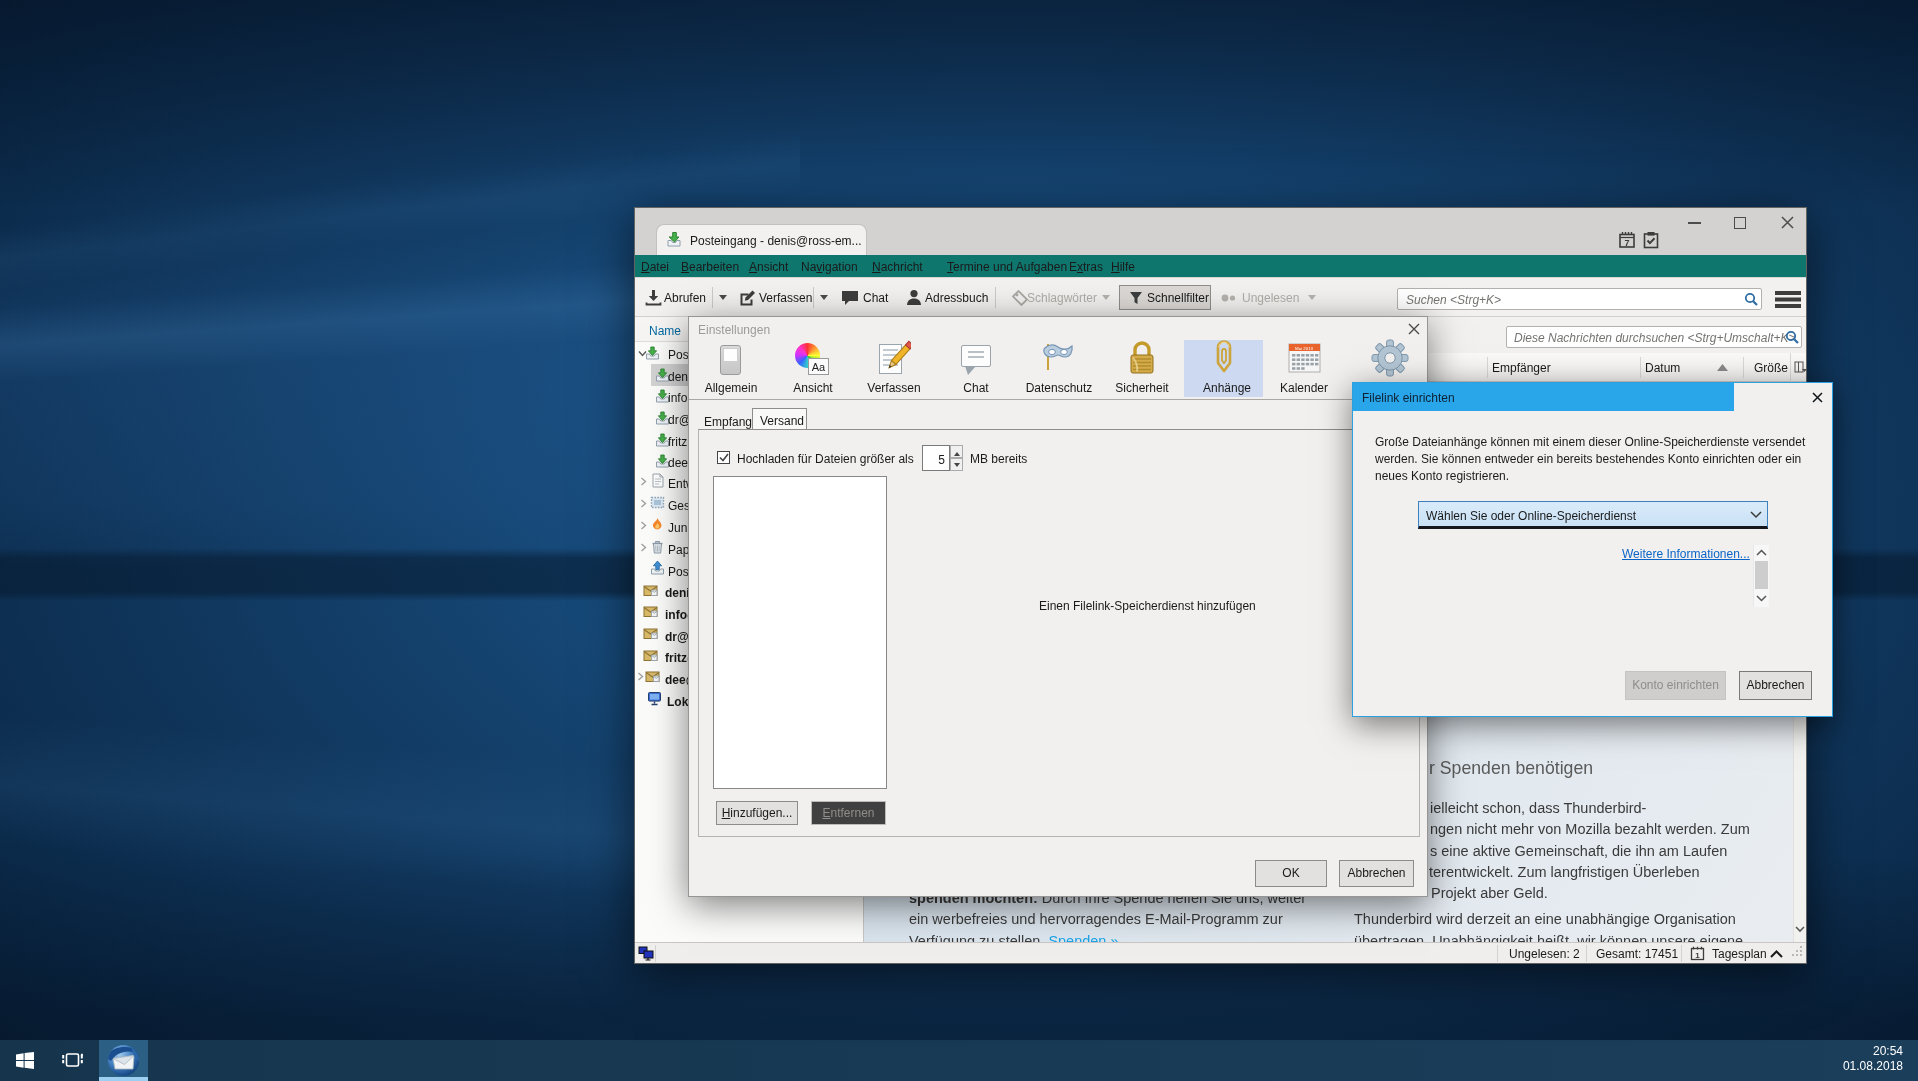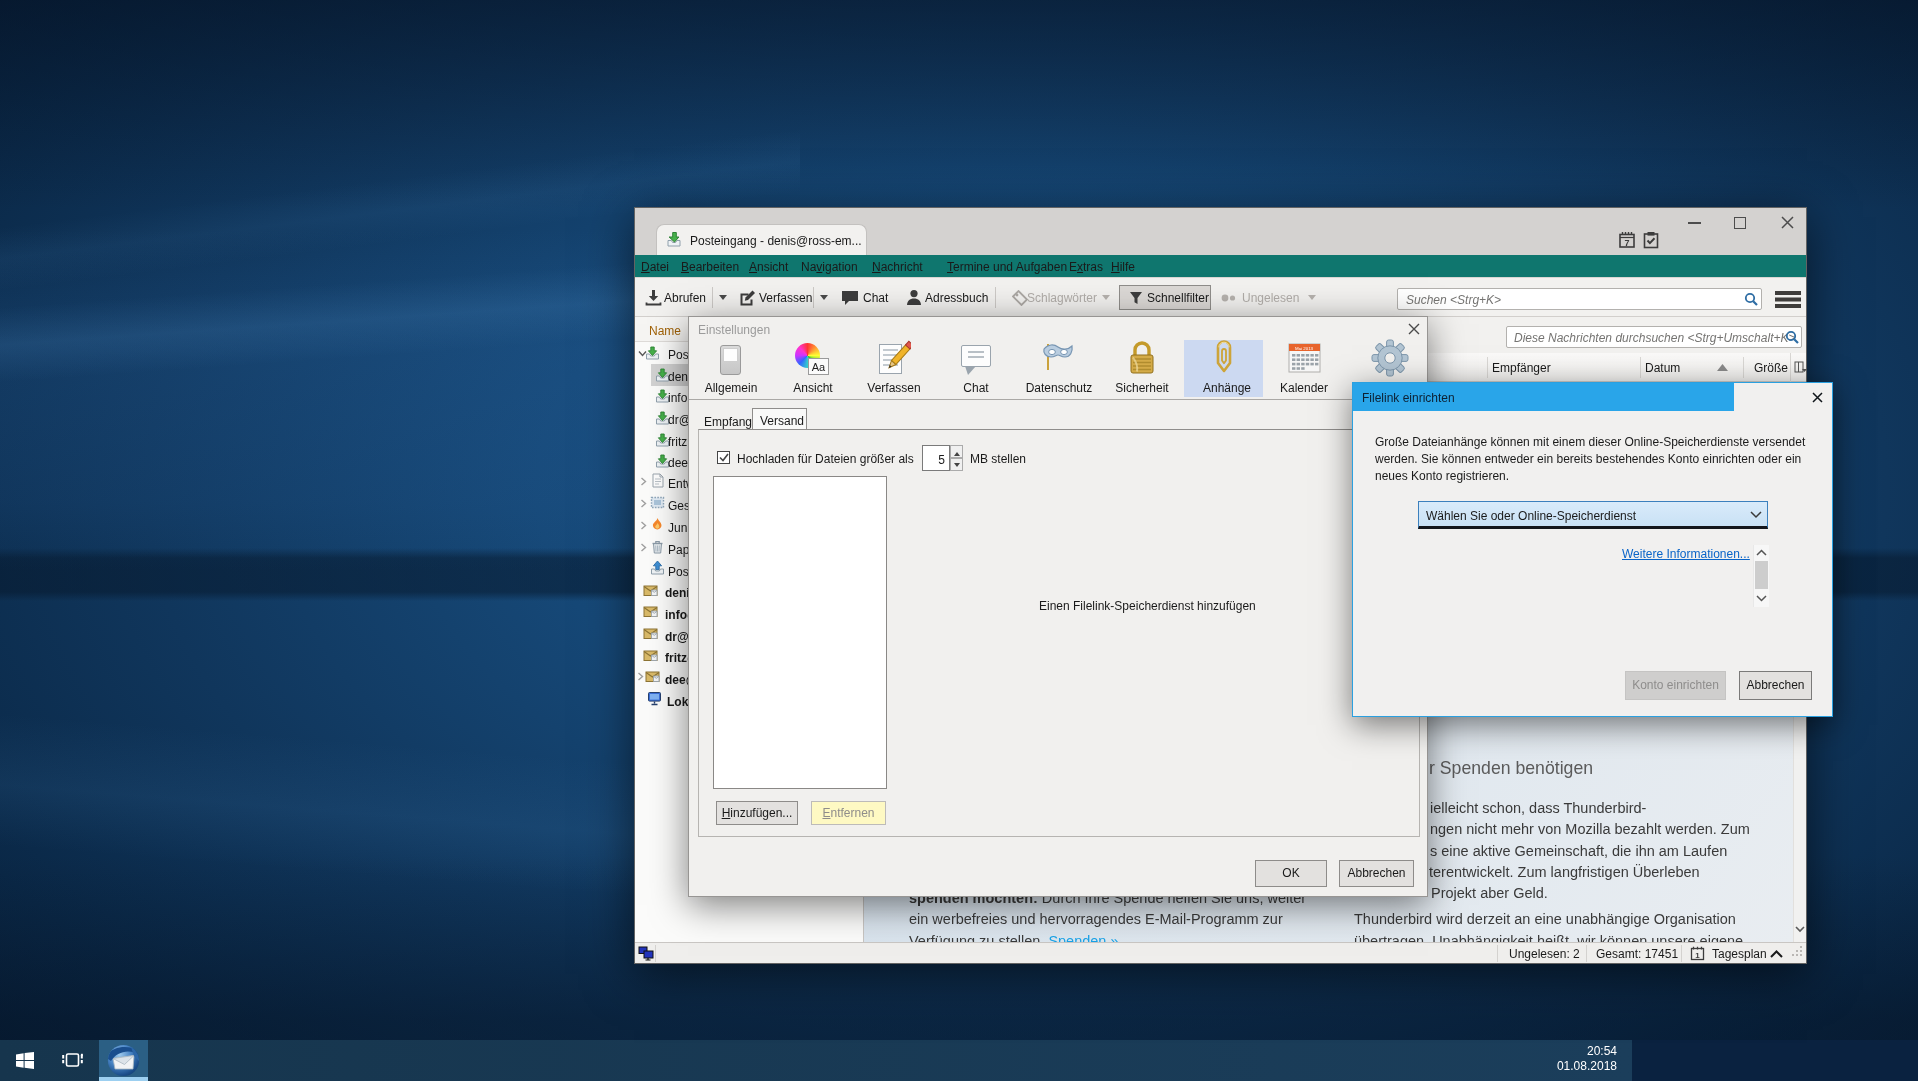--- a/index.html
+++ b/index.html
@@ -19,21 +19,21 @@
 linear-gradient(to bottom, rgba(4,14,30,.5) 0px, rgba(4,14,30,0) 210px),
 linear-gradient(to bottom, rgba(0,0,0,0) 548px, rgba(6,24,44,.55) 558px, rgba(6,24,44,.55) 592px, rgba(0,0,0,0) 601px),
 linear-gradient(to bottom, rgba(0,0,0,0) 855px, rgba(4,14,28,.4) 1020px),
 radial-gradient(1500px 900px at 53% 47%, #1a5386 0%, #164877 32%, #10365c 58%, #0a2847 80%, #071c35 100%)
 ;"></div>
 <div class="abs" style="left:0;top:230px;width:720px;height:340px;background:linear-gradient(to bottom, rgba(0,0,0,0), rgba(44,105,168,.20) 35%, rgba(38,95,155,.14) 80%, rgba(0,0,0,0));"></div>
 <div class="abs" style="left:0;top:110px;width:1000px;height:400px;background:linear-gradient(176deg, rgba(0,0,0,0) 42%, rgba(100,170,230,.13) 50%, rgba(0,0,0,0) 58%);"></div>
 <div class="abs" style="left:0;top:590px;width:900px;height:440px;background:linear-gradient(184.5deg, rgba(0,0,0,0) 38%, rgba(80,150,210,.10) 52%, rgba(0,0,0,0) 64%);"></div>
 <div class="abs" style="left:0;top:60px;width:800px;height:300px;background:linear-gradient(173deg, rgba(0,0,0,0) 42%, rgba(90,160,220,.07) 50%, rgba(0,0,0,0) 58%);"></div>
 
-<div class="abs" id="taskbar" style="left:0;top:1040px;width:1632px;height:41px;background:linear-gradient(90deg,#16354d,#1b3e5b)">
+<div class="abs" id="taskbar" style="left:0;top:1040px;width:1918px;height:41px;background:linear-gradient(90deg,#16354d,#1b3e5b)">
   <svg class="abs" style="left:16px;top:12px" width="18" height="17" viewBox="0 0 18 17">
       <path fill="#fff" d="M0 2.4 7.6 1.3V8H0zM8.6 1.1 18 0v8H8.6zM0 9h7.6v6.7L0 14.6zM8.6 9H18v8l-9.4-1.3z"></path>
     </svg>
   <svg class="abs" style="left:62px;top:11px" width="21" height="18" viewBox="0 0 21 18">
       <g stroke="#fff" fill="none" stroke-width="1.6">
         <rect x="4.5" y="3" width="12" height="12" rx="1.5"></rect>
         <path d="M1.2 4v3.4M1.2 8.9v3.4M19.8 4v3.4M19.8 8.9v3.4" stroke-width="2"></path>
       </g>
       <rect x="18.9" y="2.8" width="2" height="2" fill="#fff"></rect>
     </svg>
@@ -149,21 +149,21 @@
       <div class="abs t12" style="left:8px;top:4px;font-style:italic;color:#757472">Suchen &lt;Strg+K&gt;</div>
       <svg class="abs" style="left:346px;top:3px" width="15" height="15" viewBox="0 0 15 15">
           <circle cx="6" cy="6" r="4.2" fill="none" stroke="#2e6da4" stroke-width="1.8"></circle>
           <path d="M9.2 9.2 13 13" stroke="#2e6da4" stroke-width="2.2"></path>
         </svg>
     </div>
     <div class="abs" style="left:1140px;top:13px;width:26px;height:4px;background:#3f3d3b;box-shadow:0 6.5px 0 #3f3d3b, 0 13px 0 #3f3d3b"></div>
   </div>
   <div class="abs" id="folderpane" style="left:0;top:109px;width:229px;height:625px;background:#fbfbfa;border-right:1px solid #c8c5c2">
     <div class="abs" style="left:0;top:0;width:228px;height:25px;background:#f6f5f3;border-bottom:1px solid #dedbd8">
-        <div class="abs t12" style="left:14px;top:7px;color:#a16207">Name</div>
+        <div class="abs t12" style="left:14px;top:7px;color:#0369a1">Name</div>
       </div>
     <div id="frows">
       <svg class="abs" style="left:3px;top:32px" width="9" height="9" viewBox="0 0 9 9">
           <path d="M1 2.5l3.5 4 3.5-4" stroke="#5a5a5a" stroke-width="1.4" fill="none"></path>
         </svg>
       <svg class="abs icoin" style="left:10px;top:29px">
           <use href="#inbox"></use>
         </svg>
         <div class="abs t12" style="left:33px;top:31px">Posteingang</div>
       <div class="abs" style="left:16px;top:47px;width:213px;height:22px;background:#d2d2d2"></div>
@@ -491,27 +491,27 @@
       <path d="M1 4.5 4 7.5 9 1" stroke="#454545" stroke-width="1.6" fill="none"></path>
     </svg>
   <div class="abs t12" style="left:48px;top:135px">Hochladen für Dateien größer als</div>
   <div class="abs" style="left:233px;top:128px;width:28px;height:26px;background:#fff;border:1px solid #7a7a7a">
       <div class="abs t12" style="right:4px;top:7px">5</div>
     </div>
   <div class="abs" style="left:261px;top:128px;width:13px;height:13px;background:#f0f0f0;border:1px solid #ababab"></div>
   <div class="abs" style="left:264.5px;top:132px;border:3px solid transparent;border-bottom:4.5px solid #444"></div>
   <div class="abs" style="left:261px;top:141px;width:13px;height:13px;background:#f0f0f0;border:1px solid #ababab"></div>
   <div class="abs" style="left:264.5px;top:145.5px;border:3px solid transparent;border-top:4.5px solid #444"></div>
-  <div class="abs t12" style="left:281px;top:135px">MB stellen</div>
+  <div class="abs t12" style="left:281px;top:135px">MB bereits</div>
 
   <div class="abs" style="left:24px;top:159px;width:174px;height:313px;background:#fff;border:1px solid #8a8886"></div>
   <div class="abs t12" style="left:350px;top:282px">Einen Filelink-Speicherdienst hinzufügen</div>
 
   <div class="btn" style="left:27px;top:484px;width:82px;height:24px;line-height:22px"><u>H</u>inzufügen...</div>
-  <div class="btn" style="left:122px;top:484px;width:75px;height:24px;line-height:22px;color:#8f8d8b;border-color:#bdbbb9;background:#fef9c3"><u>E</u>ntfernen</div>
+  <div class="btn" style="left:122px;top:484px;width:75px;height:24px;line-height:22px;color:#8f8d8b;border-color:#bdbbb9;background:#404040"><u>E</u>ntfernen</div>
   <div class="btn" style="left:566px;top:543px;width:72px;height:27px;line-height:25px">OK</div>
   <div class="btn" style="left:650px;top:543px;width:75px;height:27px;line-height:25px">Abbrechen</div>
 </div>
 
 <div class="abs" id="filedlg" style="left:1352px;top:382px;width:481px;height:335px;background:#f1f0ef;border:1px solid #2aa0e0;box-shadow:0 8px 30px rgba(0,0,0,.5)">
   <div class="abs" style="left:0;top:0;width:381px;height:28px;background:#29a5e9">
     <div class="abs t12" style="left:9px;top:8px;color:#0d2133">Filelink einrichten</div>
     <svg class="abs" style="left:459px;top:9px" width="11" height="11" viewBox="0 0 11 11">
         <path d="M1 1 10 10M10 1 1 10" stroke="#10151a" stroke-width="1.5"></path>
       </svg>

